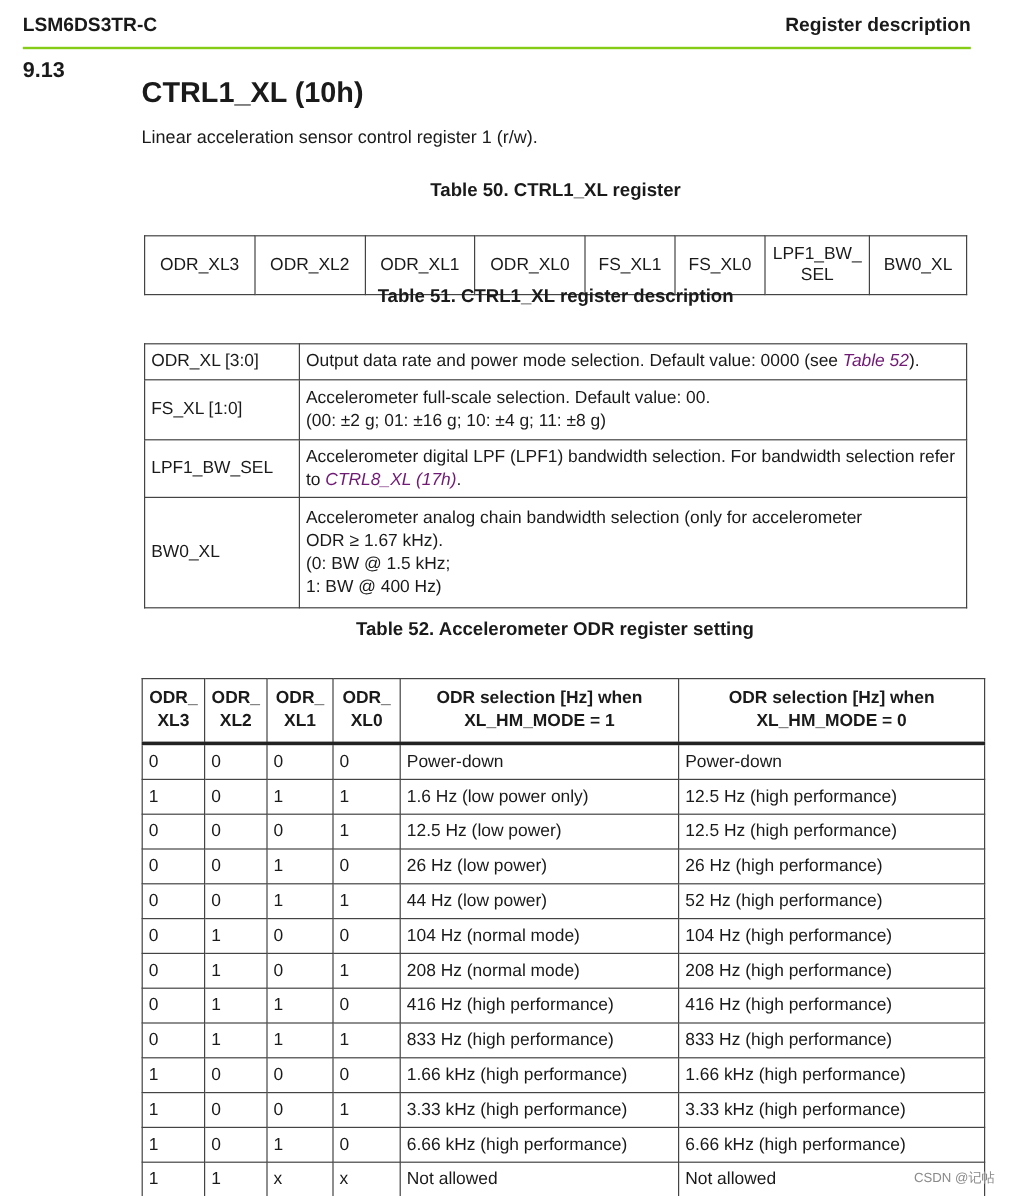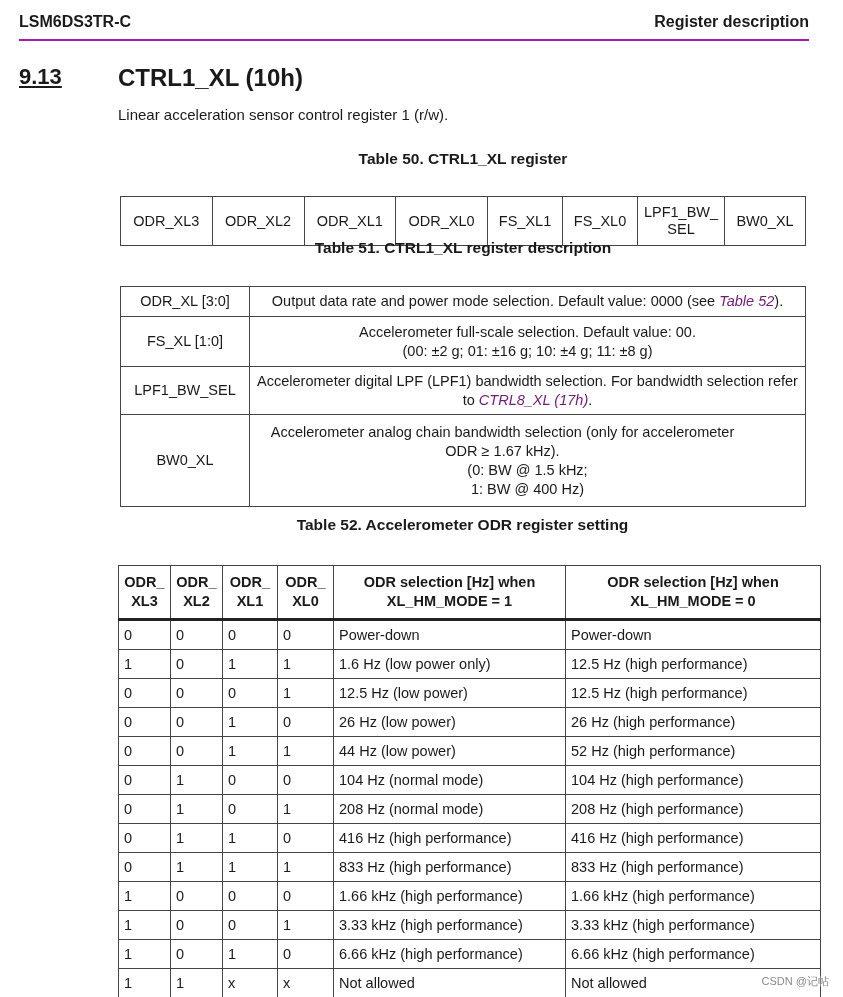--- a/index.html
+++ b/index.html
@@ -1,32 +1,32 @@
 <!DOCTYPE html>
 <html><head>
 <meta charset="utf-8">
 <style>
   html, body { margin: 0; padding: 0; background: #ffffff; }
   body { width: 843px; height: 997px; position: relative; overflow: hidden;
          font-family: "Liberation Sans", sans-serif; color: #1a1a1a; }
   .hdr { position: absolute; left: 19px; right: 34px; top: 11px; height: 28px;
-         border-bottom: 2px solid #a21caf; }
+         border-bottom: 2px solid #84cc16; }
   .hdr-left { position: absolute; left: 0; top: 2px; font-weight: bold; font-size: 16px; }
   .hdr-right { position: absolute; right: 0; top: 2px; font-weight: bold; font-size: 16px; }
-  .sec-num { position: absolute; left: 19px; top: 64px; font-weight: bold; font-size: 22px; text-decoration: underline; }
+  .sec-num { position: absolute; left: 19px; top: 48px; font-weight: bold; font-size: 18px; }
   .sec-title { position: absolute; left: 118px; top: 64px; font-weight: bold; font-size: 24px; }
   .intro { position: absolute; left: 118px; top: 106px; font-size: 15px; }
   .cap { position: absolute; font-weight: bold; font-size: 15.5px; text-align: center; }
   table { border-collapse: collapse; position: absolute; font-size: 14.5px; margin-top: 28px; }
   td, th { border: 1px solid #444; }
   
   #t50 { left: 120px; top: 168px; width: 686px; height: 50px; }
   #t50 td { text-align: center; padding: 0 4px; line-height: 17px; }
   
-  #t51 { left: 120px; top: 258px; width: 686px; text-align: center; }
+  #t51 { left: 120px; top: 258px; width: 686px; }
   #t51 td { padding: 3px 5px; vertical-align: middle; line-height: 19px; }
   #t51 td.f { width: 118px; }
   .lnk { color: #701a75; font-style: italic; }
   
   #t52 { left: 118px; top: 537px; width: 703px; }
   #t52 th { font-weight: bold; text-align: center; line-height: 19px; padding: 4px 3px; }
   #t52 thead tr { border-bottom: 3px solid #222; }
   #t52 td { padding: 0 5px; height: 28px; line-height: 28px; }
   .watermark { position: absolute; right: 14px; top: 974px; font-size: 11px; color: #8a8a8a; }
 </style>

